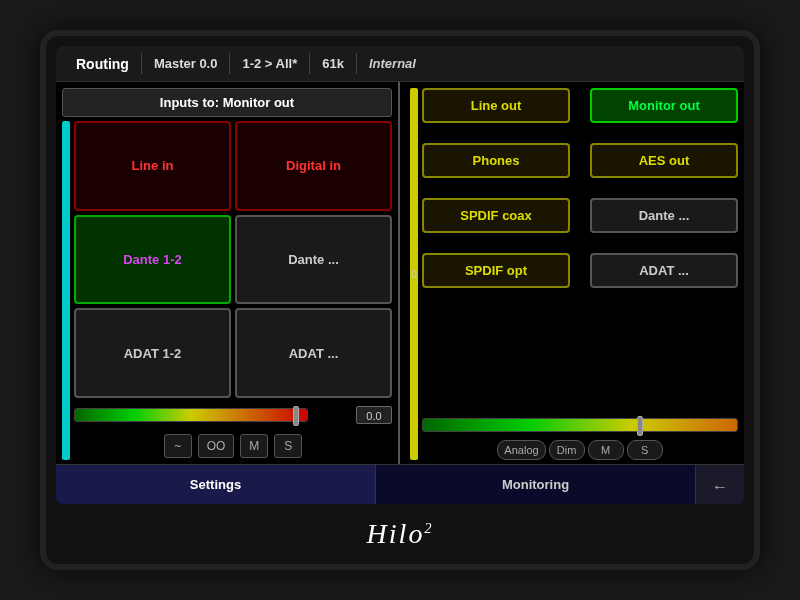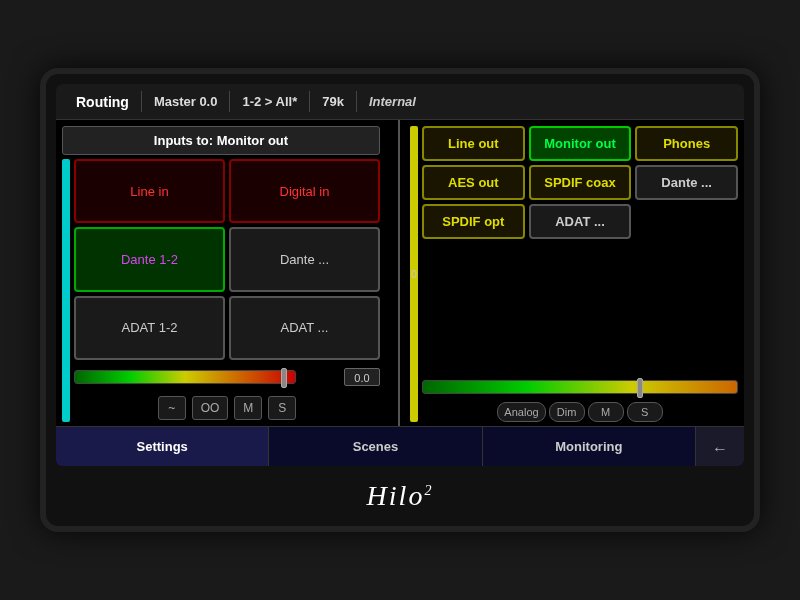--- a/index.html
+++ b/index.html
@@ -9,21 +9,21 @@
       background: #1a1a1a;
       display: flex;
       align-items: center;
       justify-content: center;
       font-family: Arial, sans-serif;
       overflow: hidden;
     }
 
     .device-frame {
       width: 720px;
-      height: 464px;
+      height: 540px;
       background: #111;
       border-radius: 18px;
       border: 6px solid #222;
       display: flex;
       flex-direction: column;
       align-items: center;
       justify-content: flex-start;
       padding: 10px 10px 0 10px;
       box-shadow: 0 0 30px rgba(0,0,0,0.8);
     }
@@ -70,21 +70,21 @@
       background: #000;
     }
 
     
     .left-panel {
       width: 50%;
       background: #000;
       border-right: 2px solid #555;
       display: flex;
       flex-direction: column;
-      padding: 6px 18px 4px 6px;
+      padding: 6px 6px 4px 6px;
       gap: 4px;
     }
 
     .panel-title {
       background: #222;
       border: 1px solid #555;
       color: #fff;
       font-size: 13px;
       font-weight: bold;
       text-align: center;
@@ -96,21 +96,21 @@
       display: grid;
       grid-template-columns: 1fr 1fr;
       gap: 4px;
       flex: 1;
     }
 
     .input-btn {
       border-radius: 4px;
       border: 2px solid #555;
       font-size: 13px;
-      font-weight: normal;
+      font-weight: bold;
       text-align: center;
       padding: 8px 4px;
       cursor: pointer;
       display: flex;
       align-items: center;
       justify-content: center;
     }
 
     .input-btn.red-text {
       background: #1a0000;
@@ -202,22 +202,22 @@
       width: 50%;
       background: #000;
       display: flex;
       flex-direction: column;
       padding: 6px 6px 4px 6px;
       gap: 4px;
     }
 
     .output-grid {
       display: grid;
-      grid-template-columns: 1fr 1fr 1fr;
-      gap: 4px;
+      grid-template-columns: 1fr 1fr;
+      gap: 20px;
     }
 
     .output-btn {
       border-radius: 4px;
       border: 2px solid #555;
       font-size: 13px;
       font-weight: bold;
       text-align: center;
       padding: 8px 4px;
       cursor: pointer;
@@ -385,21 +385,21 @@
 <div class="device-frame">
   <div class="screen-area">
 
     <div class="status-bar">
       <div class="status-item routing">Routing</div>
       <div class="status-divider"></div>
       <div class="status-item">Master 0.0</div>
       <div class="status-divider"></div>
       <div class="status-item">1-2 &gt; All*</div>
       <div class="status-divider"></div>
-      <div class="status-item">79k</div>
+      <div class="status-item">61k</div>
       <div class="status-divider"></div>
       <div class="status-item internal">Internal</div>
     </div>
 
     <div class="main-content">
 
       <div class="left-panel">
         <div class="panel-title">Inputs to: Monitor out</div>
 
         <div class="left-inner">
@@ -465,21 +465,20 @@
               <div class="right-ctrl-btn">S</div>
             </div>
           </div>
         </div>
       </div>
 
     </div>
 
     <div class="nav-bar">
       <div class="nav-btn active">Settings</div>
-      <div class="nav-btn">Scenes</div>
       <div class="nav-btn">Monitoring</div>
       <div class="nav-back">←</div>
     </div>
 
   </div>
 
   <div class="device-bottom">
     <div class="logo">
       <span>Hilo</span><sup>2</sup>
     </div>

